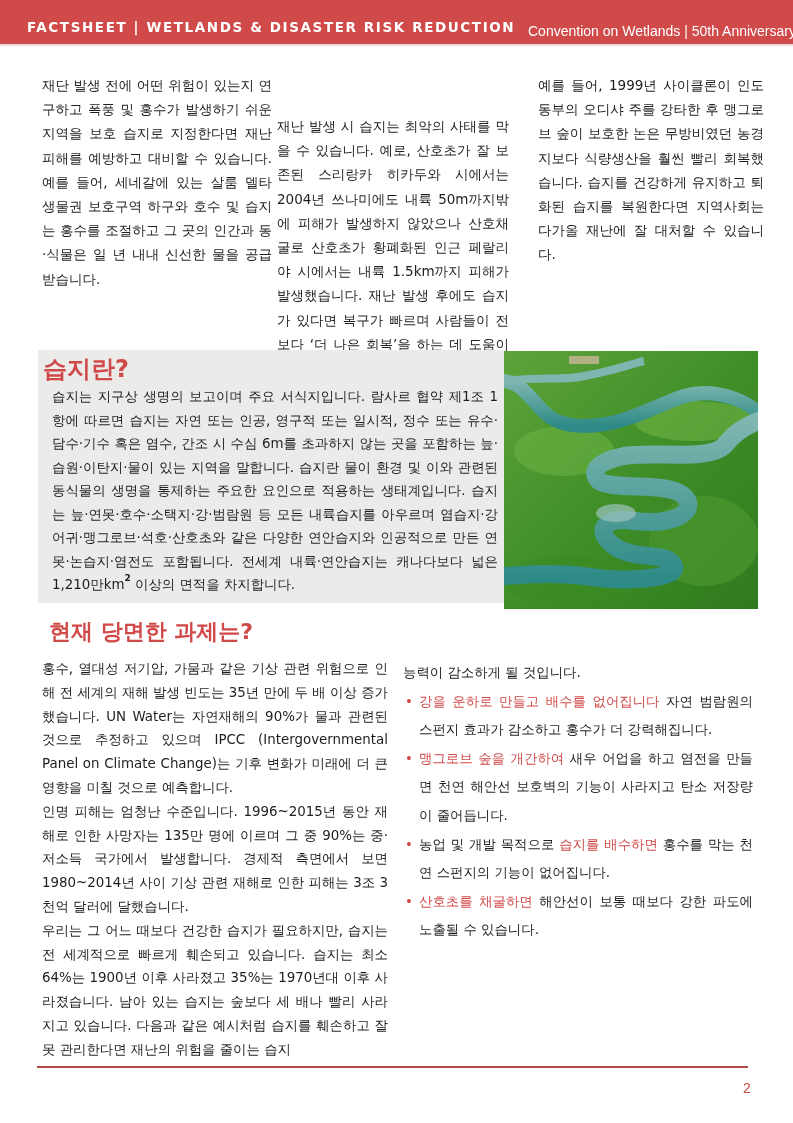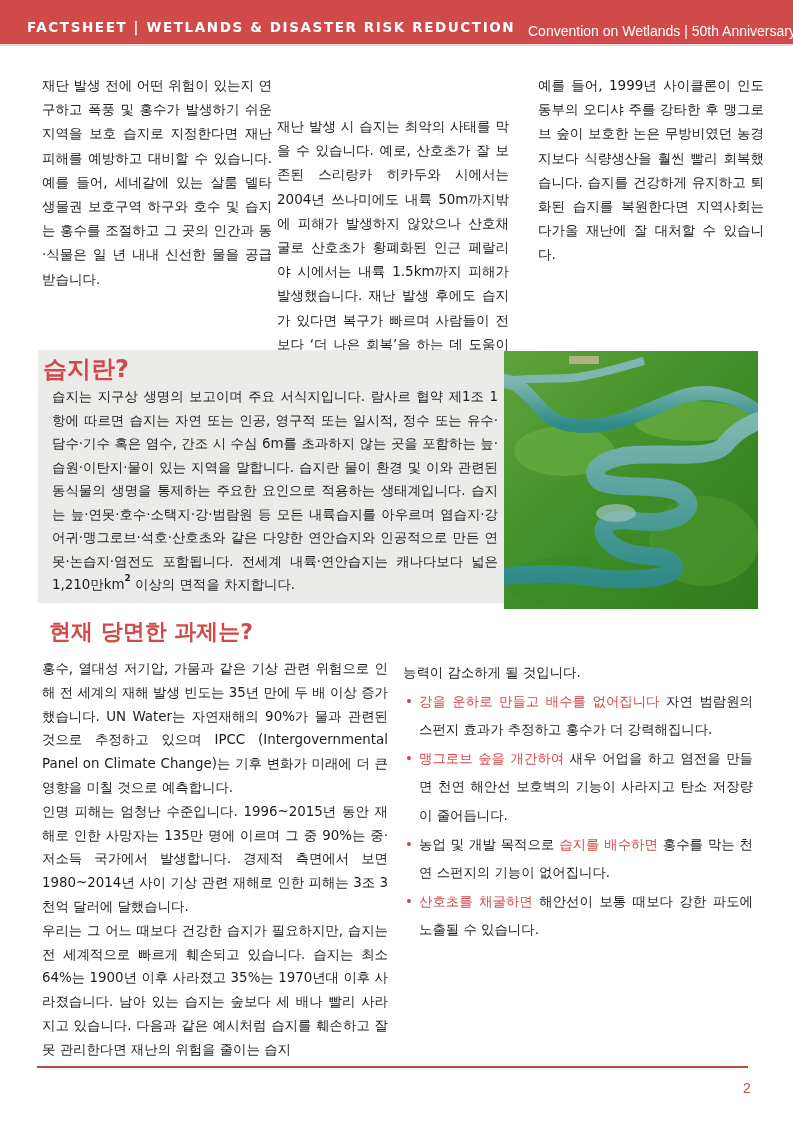--- a/index.html
+++ b/index.html
@@ -121,20 +121,20 @@
 <div class="challenge-heading">현재 당면한 과제는?</div>
 
 <div class="col col4">
   <p>홍수, 열대성 저기압, 가뭄과 같은 기상 관련 위험으로 인해 전 세계의 재해 발생 빈도는 35년 만에 두 배 이상 증가했습니다. UN Water는 자연재해의 90%가 물과 관련된 것으로 추정하고 있으며 IPCC (Intergovernmental Panel on Climate Change)는 기후 변화가 미래에 더 큰 영향을 미칠 것으로 예측합니다.</p>
   <p>인명 피해는 엄청난 수준입니다. 1996~2015년 동안 재해로 인한 사망자는 135만 명에 이르며 그 중 90%는 중·저소득 국가에서 발생합니다. 경제적 측면에서 보면 1980~2014년 사이 기상 관련 재해로 인한 피해는 3조 3천억 달러에 달했습니다.</p>
   <p>우리는 그 어느 때보다 건강한 습지가 필요하지만, 습지는 전 세계적으로 빠르게 훼손되고 있습니다. 습지는 최소 64%는 1900년 이후 사라졌고 35%는 1970년대 이후 사라졌습니다. 남아 있는 습지는 숲보다 세 배나 빨리 사라지고 있습니다. 다음과 같은 예시처럼 습지를 훼손하고 잘못 관리한다면 재난의 위험을 줄이는 습지</p>
 </div>
 
 <div class="col col5">
   <p>능력이 감소하게 될 것입니다.</p>
-  <span class="bullet"><span class="dot">•</span><span></span><span class="red">강을 운하로 만들고 배수를 없어집니다</span><span> 자연 범람원의 스펀지 효과가 추정하고 홍수가 더 강력해집니다.</span></span>
+  <span class="bullet"><span class="dot">•</span><span></span><span class="red">강을 운하로 만들고 배수를 없어집니다</span><span> 자연 범람원의 스펀지 효과가 감소하고 홍수가 더 강력해집니다.</span></span>
   <span class="bullet"><span class="dot">•</span><span></span><span class="red">맹그로브 숲을 개간하여</span><span> 새우 어업을 하고 염전을 만들면 천연 해안선 보호벽의 기능이 사라지고 탄소 저장량이 줄어듭니다.</span></span>
   <span class="bullet"><span class="dot">•</span><span>농업 및 개발 목적으로 </span><span class="red">습지를 배수하면</span><span> 홍수를 막는 천연 스펀지의 기능이 없어집니다.</span></span>
   <span class="bullet"><span class="dot">•</span><span></span><span class="red">산호초를 채굴하면</span><span> 해안선이 보통 때보다 강한 파도에 노출될 수 있습니다.</span></span>
 </div>
 
 <div class="footer-line"></div>
 <div class="page-number">2</div>
 
 </body></html>

